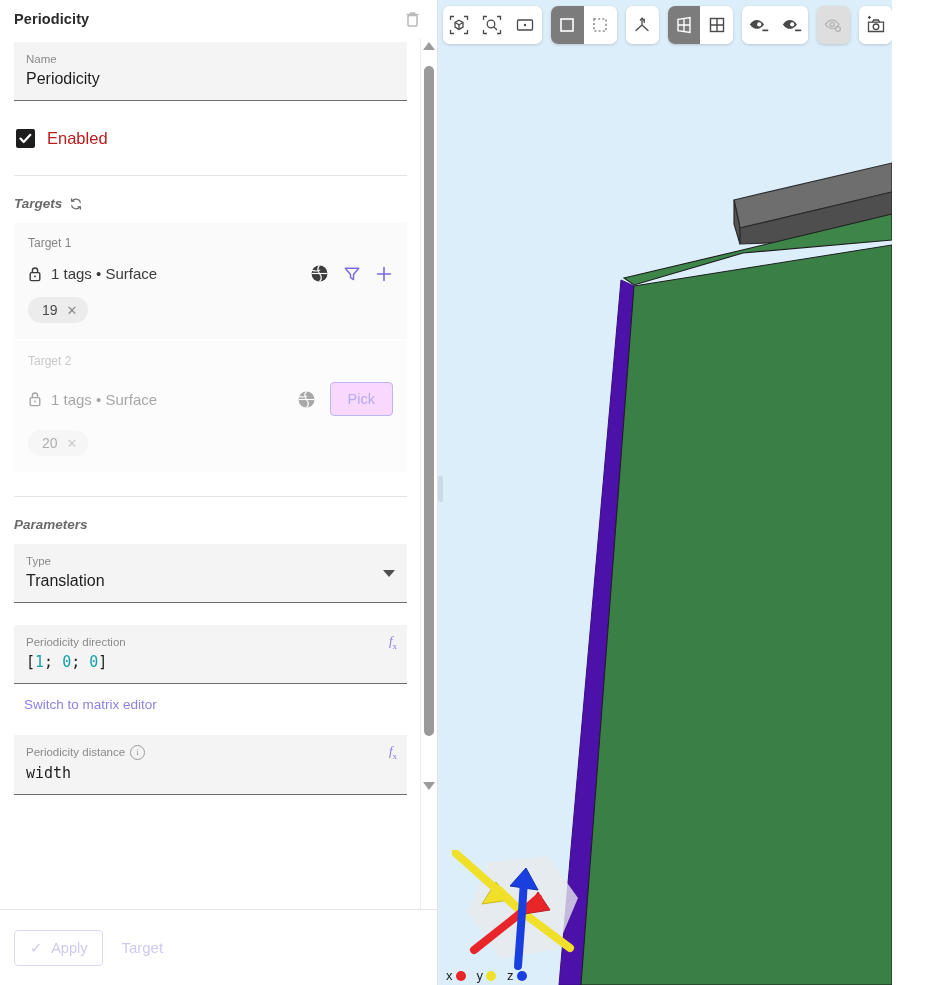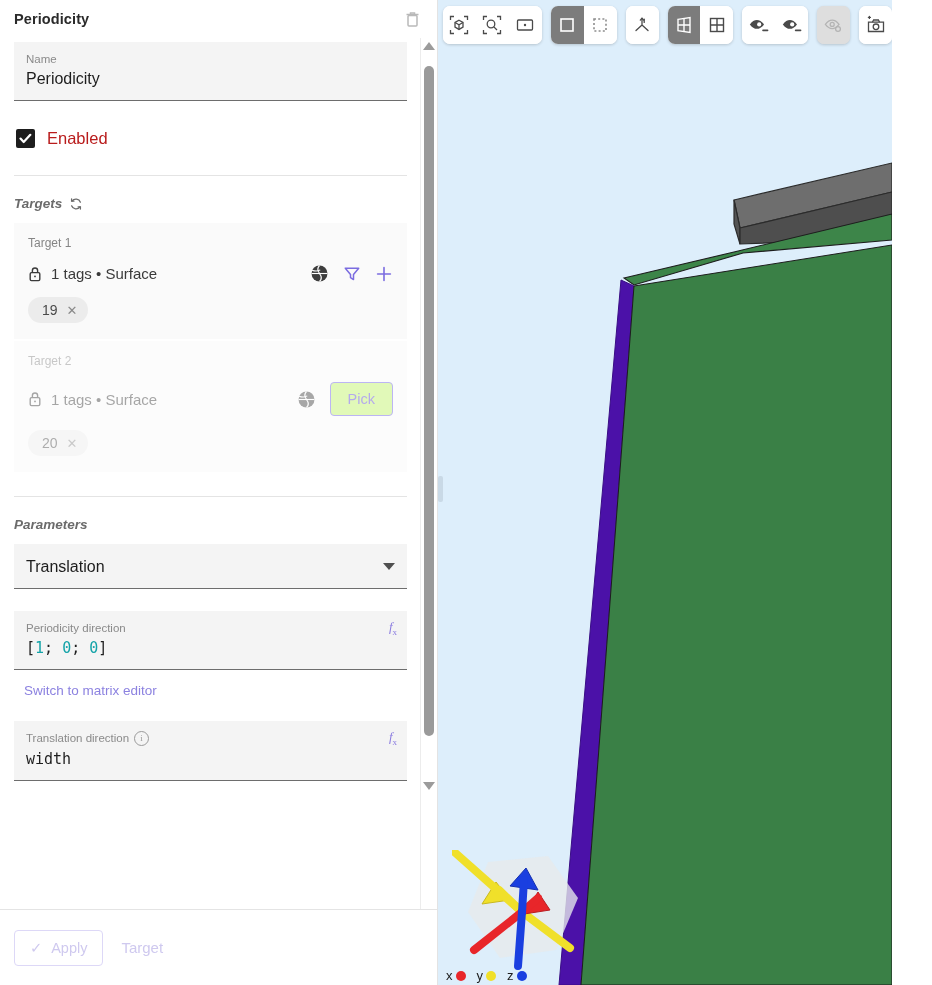--- a/index.html
+++ b/index.html
@@ -97,21 +97,21 @@
   }
   .target-card.disabled { opacity: .45; }
   .target-card-title { font-size: 12px; color: #858585; margin-bottom: 14px; }
   .target-row { display: flex; align-items: center; justify-content: space-between; }
   .target-left { display: flex; align-items: center; gap: 9px; }
   .target-desc { font-size: 15px; color: #3a3a3a; }
   .target-actions { display: flex; align-items: center; gap: 14px; }
   .icon-btn { display:flex; align-items:center; justify-content:center; cursor: pointer; }
   .pick-btn {
     border: 1px solid #6c5ce7; border-radius: 4px;
-    color: #5b45d6; background: #bef264;
+    color: #5b45d6; background: #f0abfc;
     font-size: 14.5px; padding: 8px 17px; cursor: pointer;
     font-family: "Liberation Sans", sans-serif;
   }
   .chip {
     display: inline-flex; align-items: center; gap: 9px;
     background: #ececec; border-radius: 13px;
     padding: 5px 11px 5px 14px;
     font-size: 14px; color: #4a4a4a;
     margin-top: 14px; cursor: pointer;
   }
@@ -338,37 +338,38 @@
         </div>
 
         <div class="divider" style="margin-top:24px;"></div>
 
         
         <div class="section-heading">
           <span>Parameters</span>
         </div>
 
         <div id="type-field" class="field">
+          <div class="field-label">Type</div>
           <div class="field-value">Translation</div>
           <div class="caret"></div>
         </div>
 
         <div class="field" style="margin-top:22px;">
           <div class="field-label">Periodicity direction</div>
           <div class="field-value code">
             <span class="pun">[</span><span class="num">1</span><span class="pun">; </span><span class="num">0</span><span class="pun">; </span><span class="num">0</span><span class="pun">]</span>
           </div>
           <div class="fx"><span>f</span><sub>x</sub></div>
         </div>
 
         <a class="link">Switch to matrix editor</a>
 
         <div class="field" style="margin-top:22px;">
           <div class="field-label">
-            <span>Translation direction</span><span class="info-i">i</span>
+            <span>Periodicity distance</span><span class="info-i">i</span>
           </div>
           <div class="field-value code">width</div>
           <div class="fx"><span>f</span><sub>x</sub></div>
         </div>
 
       </div>
 
       <div id="panel-scrollbar">
         <div class="sb-arrow">
             <div class="tri-up"></div>

